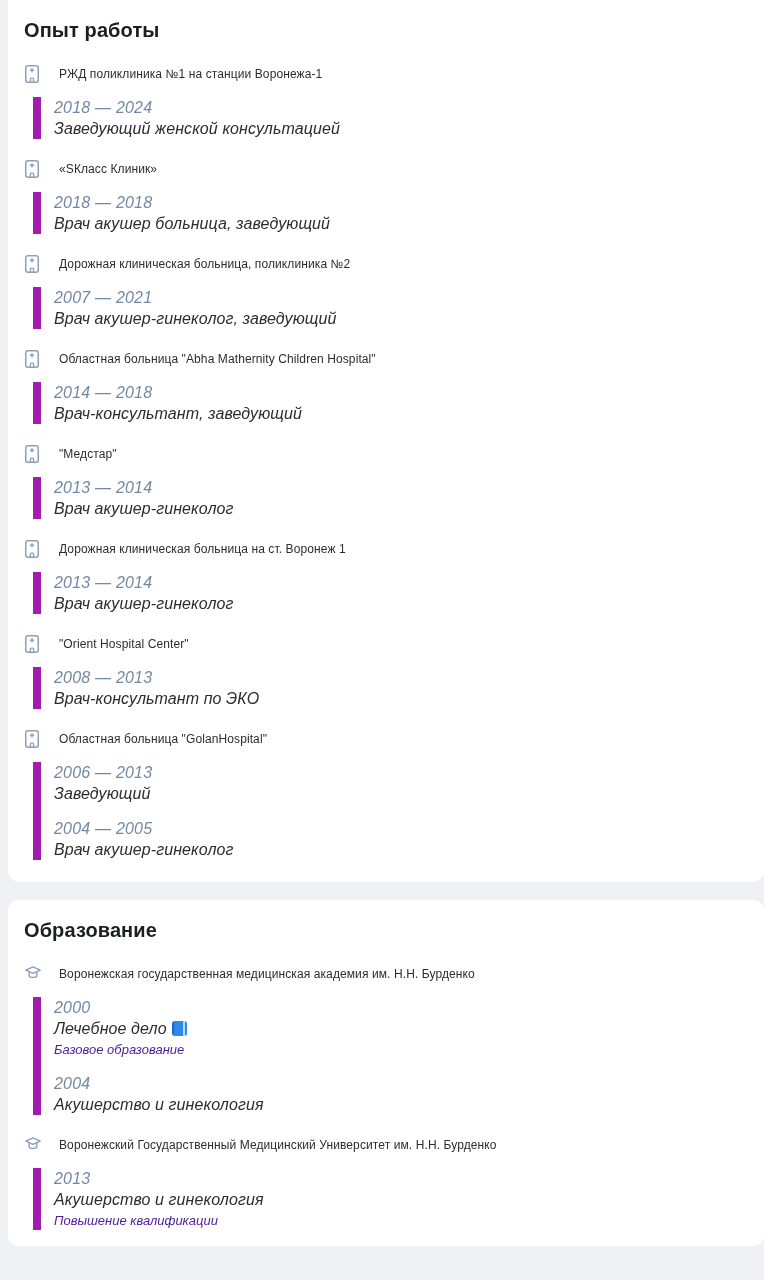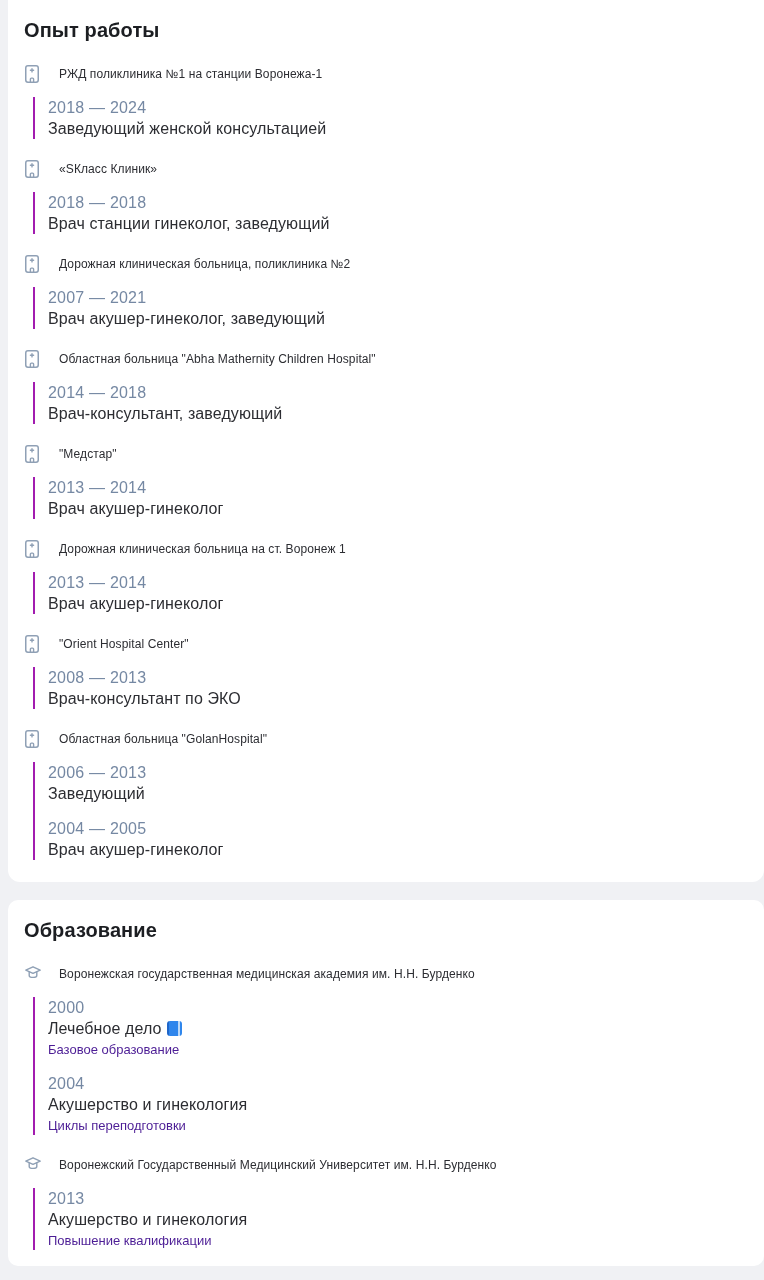--- a/index.html
+++ b/index.html
@@ -38,25 +38,26 @@
     display: flex; align-items: flex-start; justify-content: flex-start;
   }
   .org-name {
     font-size: 12px;
     line-height: 20px;
     color: #2c2d32;
     letter-spacing: .1px;
   }
   .periods {
     margin: 13px 0 20px 9px;
-    border-left: 2px solid #a21caf;
+    border-left: 8px solid #a21caf;
     padding-left: 13px;
     display: flex;
     flex-direction: column;
     gap: 14px;
+    font-style: italic;
   }
   .entry:last-child .periods { margin-bottom: 0; }
   .period .years {
     font-size: 16px;
     line-height: 21px;
     color: #7588a3;
     letter-spacing: .2px;
   }
   .period .position,
   .period .program-row {
@@ -118,21 +119,21 @@
           <rect x="1.75" y="0.75" width="12.5" height="16.5" rx="2.2" stroke="#8fa0b5" stroke-width="1.5"></rect>
           <path d="M8 3.7v3.2M6.4 5.3h3.2" stroke="#8fa0b5" stroke-width="1.4" stroke-linecap="round"></path>
           <path d="M6.4 17.2v-3.1c0-.55.45-1 1-1h1.2c.55 0 1 .45 1 1v3.1" stroke="#8fa0b5" stroke-width="1.4"></path>
         </svg>
       </span>
       <span class="org-name">«SКласс Клиник»</span>
     </div>
     <div class="periods">
   <div class="period">
     <div class="years">2018 — 2018</div>
-    <div class="position">Врач станции гинеколог, заведующий</div>
+    <div class="position">Врач акушер больница, заведующий</div>
   </div>
 </div>
   </div>
 
   <div class="entry">
     <div class="entry-head">
       <span class="icon">
         <svg width="16" height="18" viewBox="0 0 16 18" fill="none" xmlns="http://www.w3.org/2000/svg">
           <rect x="1.75" y="0.75" width="12.5" height="16.5" rx="2.2" stroke="#8fa0b5" stroke-width="1.5"></rect>
           <path d="M8 3.7v3.2M6.4 5.3h3.2" stroke="#8fa0b5" stroke-width="1.4" stroke-linecap="round"></path>
@@ -267,21 +268,20 @@
     <div class="periods">
   <div class="period">
     <div class="years">2000</div>
     <div class="program-row"><span>Лечебное дело</span><span class="emoji-book" style="display: inline-block;"></span></div>
     <div class="category">Базовое образование</div>
   </div>
 
   <div class="period">
     <div class="years">2004</div>
     <div class="program-row"><span>Акушерство и гинекология</span></div>
-    <div class="category">Циклы переподготовки</div>
   </div>
 </div>
   </div>
 
   <div class="entry">
     <div class="entry-head">
       <span class="icon">
         <svg width="18" height="17" viewBox="0 0 18 17" fill="none" xmlns="http://www.w3.org/2000/svg">
           <path d="M9 1.8 16.2 5.1 9 8.4 1.8 5.1 9 1.8Z" stroke="#8fa0b5" stroke-width="1.4" stroke-linejoin="round"></path>
           <path d="M5.2 6.9v3.5c0 1.15 1.75 2 3.8 2s3.8-.85 3.8-2V6.9" stroke="#8fa0b5" stroke-width="1.4" stroke-linecap="round"></path>

